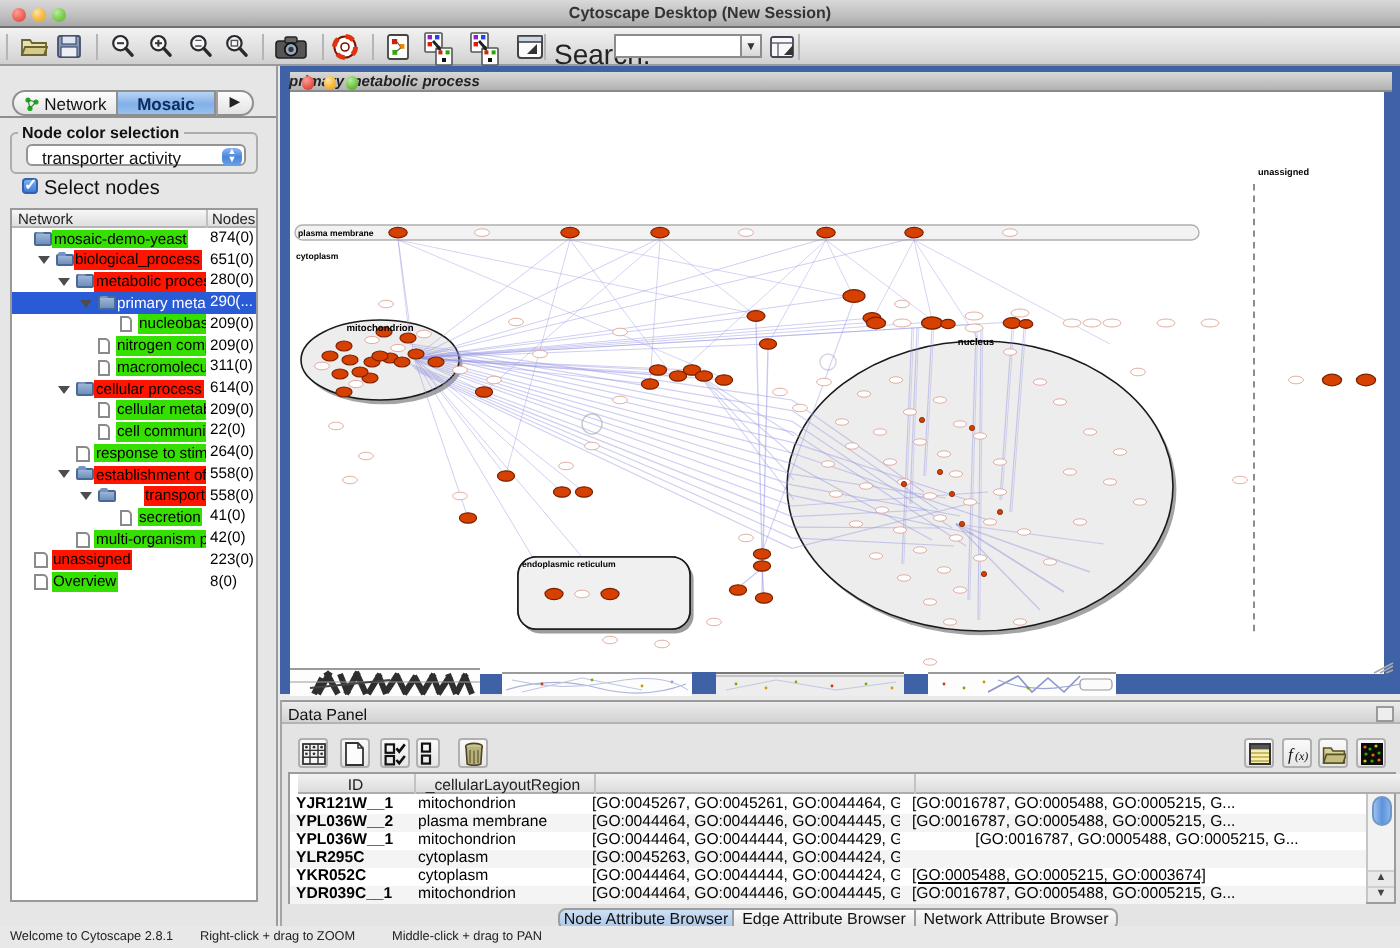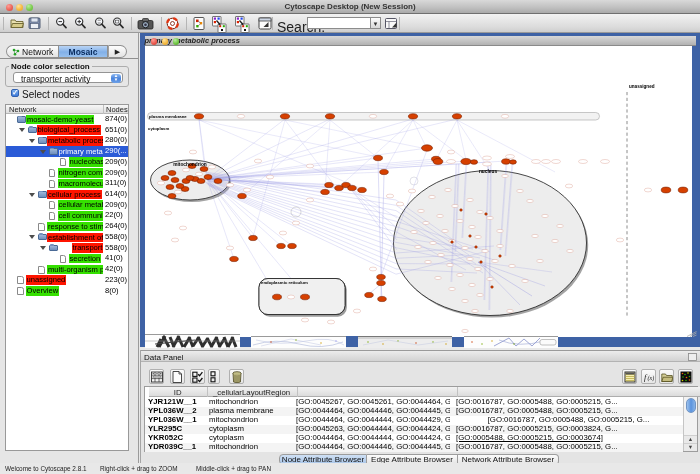--- a/index.html
+++ b/index.html
@@ -715,21 +715,20 @@
         <div class="drow" style="top:28.5px;background:#ffffff;text-align:center;">
           <span style="left:3px;font-weight:bold;">YPL036W__1</span>
           <span style="left:64px;">mitochondrion</span>
           <span style="left:151px;width:154px;overflow:hidden;">[GO:0044464, GO:0044444, GO:0044429, G...</span>
           <span style="left:311px;width:225px;overflow:hidden;">[GO:0016787, GO:0005488, GO:0005215, G...</span>
         </div>
         <div class="drow" style="top:37.5px;background:#f4f4f4;">
           <span style="left:3px;font-weight:bold;">YLR295C</span>
           <span style="left:64px;">cytoplasm</span>
           <span style="left:151px;width:154px;overflow:hidden;">[GO:0045263, GO:0044444, GO:0044424, G...</span>
-          <span style="left:311px;width:225px;overflow:hidden;">[GO:0016787, GO:0005215, GO:0003824, G...</span>
         </div>
         <div class="drow" style="top:46.5px;background:#ffffff;">
           <span style="left:3px;font-weight:bold;">YKR052C</span>
           <span style="left:64px;">cytoplasm</span>
           <span style="left:151px;width:154px;overflow:hidden;">[GO:0044464, GO:0044444, GO:0044424, G...</span>
           <span style="left:311px;width:225px;overflow:hidden;text-decoration:underline;">[GO:0005488, GO:0005215, GO:0003674]</span>
         </div>
         <div class="drow" style="top:55.5px;background:#f4f4f4;">
           <span style="left:3px;font-weight:bold;">YDR039C__1</span>
           <span style="left:64px;">mitochondrion</span>

